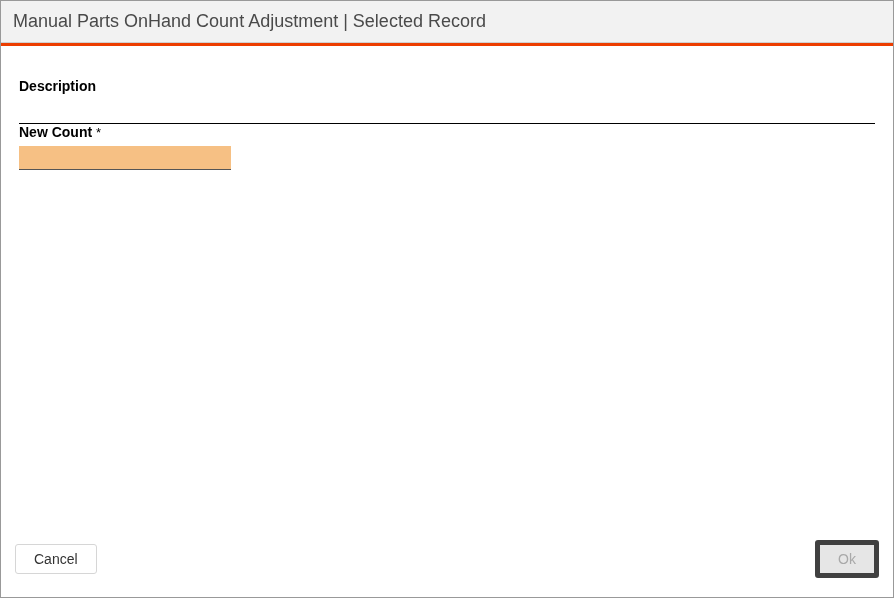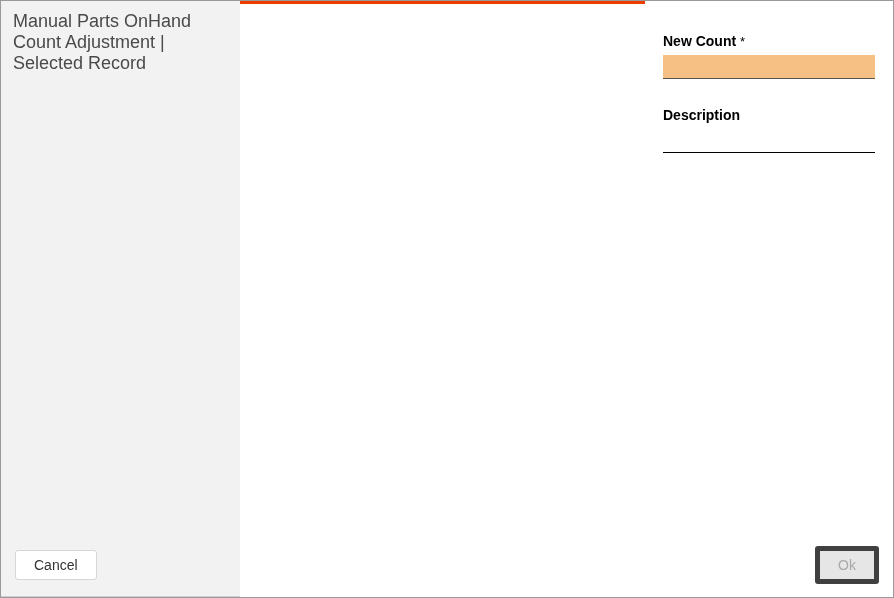--- a/index.html
+++ b/index.html
@@ -13,21 +13,21 @@
       width: 894px;
       height: 598px;
       overflow: hidden;
     }
     .dialog {
       width: 894px;
       height: 598px;
       border: 1px solid #999;
       background: #fff;
       display: flex;
-      flex-direction: row;
+      flex-direction: column;
       position: relative;
     }
     .dialog-header {
       background: #f2f2f2;
       border-bottom: 1px solid #d0d0d0;
       padding: 10px 12px;
       font-size: 18px;
       color: #4a4a4a;
     }
     .accent-line {
@@ -75,21 +75,21 @@
       border: none;
       border-bottom: 1px solid #000;
       outline: none;
       font-size: 14px;
       padding: 2px 0;
     }
     .dialog-footer {
       position: absolute;
       left: 0;
       right: 0;
-      bottom: 0;
+      bottom: 6px;
       height: 52px;
       display: flex;
       justify-content: space-between;
       align-items: center;
       padding: 0 14px 12px 14px;
     }
     .btn {
       font-size: 14px;
       padding: 6px 18px;
       border-radius: 3px;
@@ -112,31 +112,31 @@
 
 <div class="dialog">
 
   <div class="dialog-header">
     <span>Manual Parts OnHand Count Adjustment | Selected Record</span>
   </div>
   <div class="accent-line"></div>
 
   <div class="dialog-body">
 
+    <div class="form-row description-row">
+      <label class="label">Description</label>
+      <input type="text" class="description-input" value="" style="">
+    </div>
+
     <div class="form-row">
       <label class="label">
         <span>New Count</span>
         <span class="req-asterisk">*</span>
       </label>
       <input type="text" class="new-count-input" value="" style="">
-    </div>
-
-    <div class="form-row description-row">
-      <label class="label">Description</label>
-      <input type="text" class="description-input" value="" style="">
     </div>
 
   </div>
 
   <div class="dialog-footer">
     <button class="btn btn-cancel">Cancel</button>
     <button class="btn btn-ok">Ok</button>
   </div>
 
 </div>

